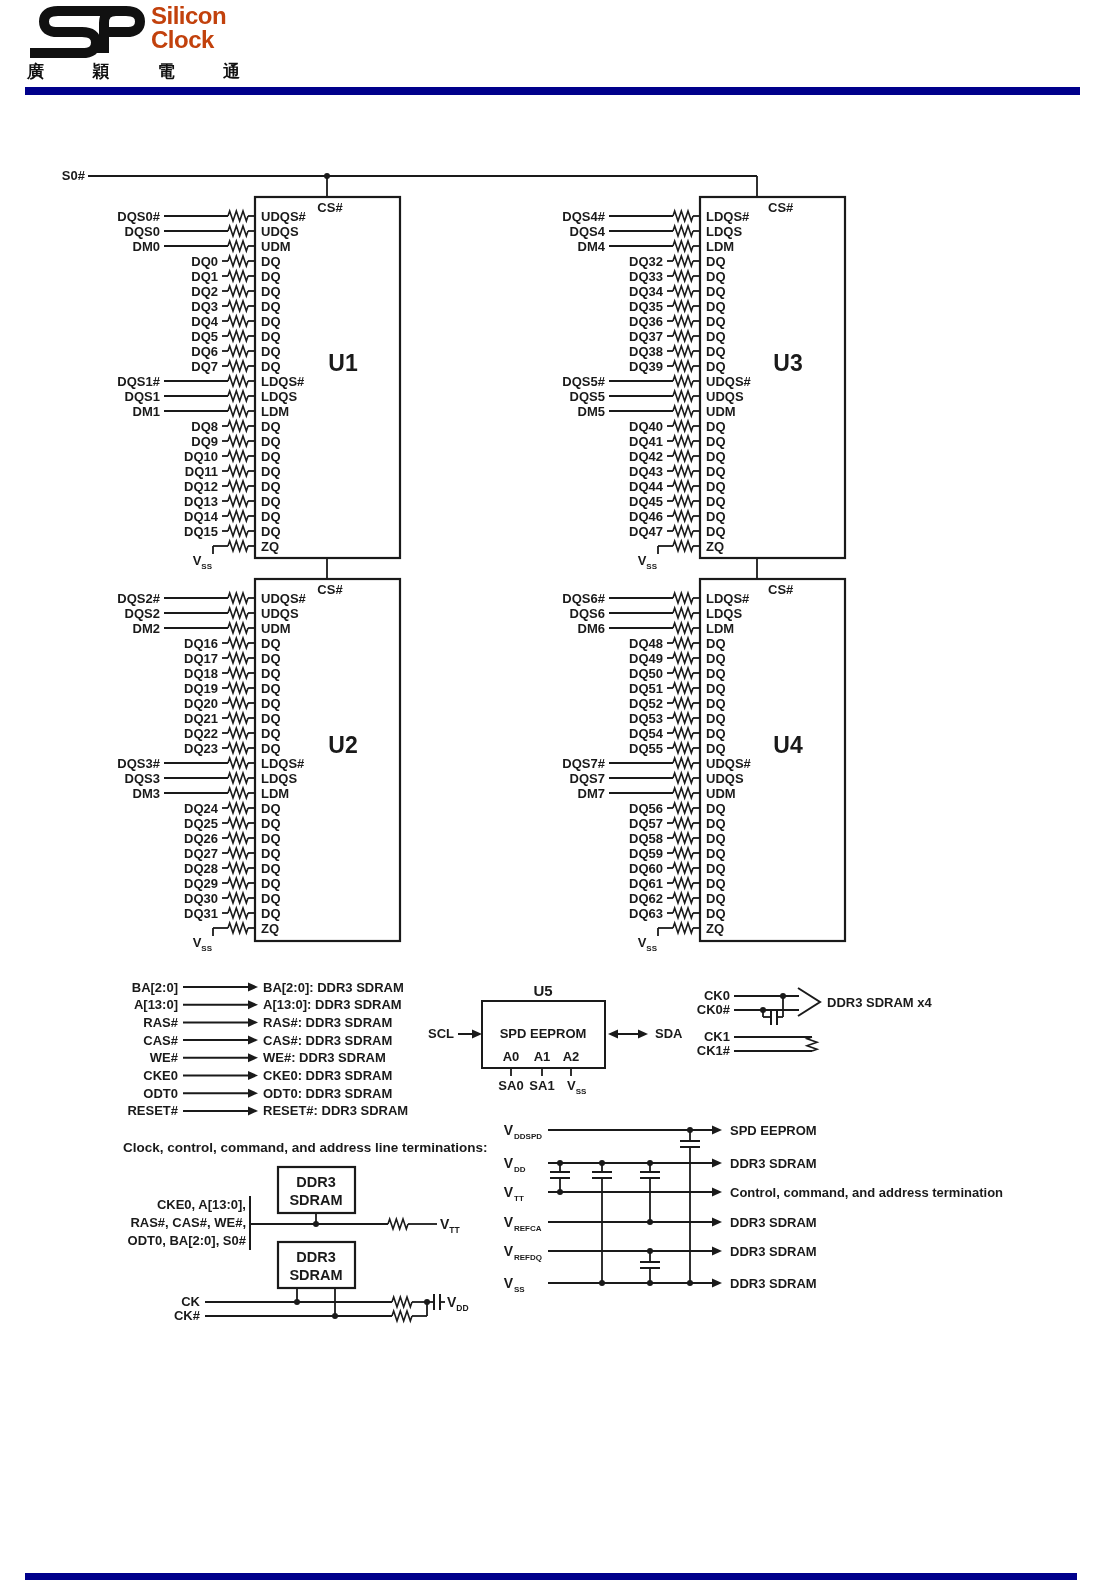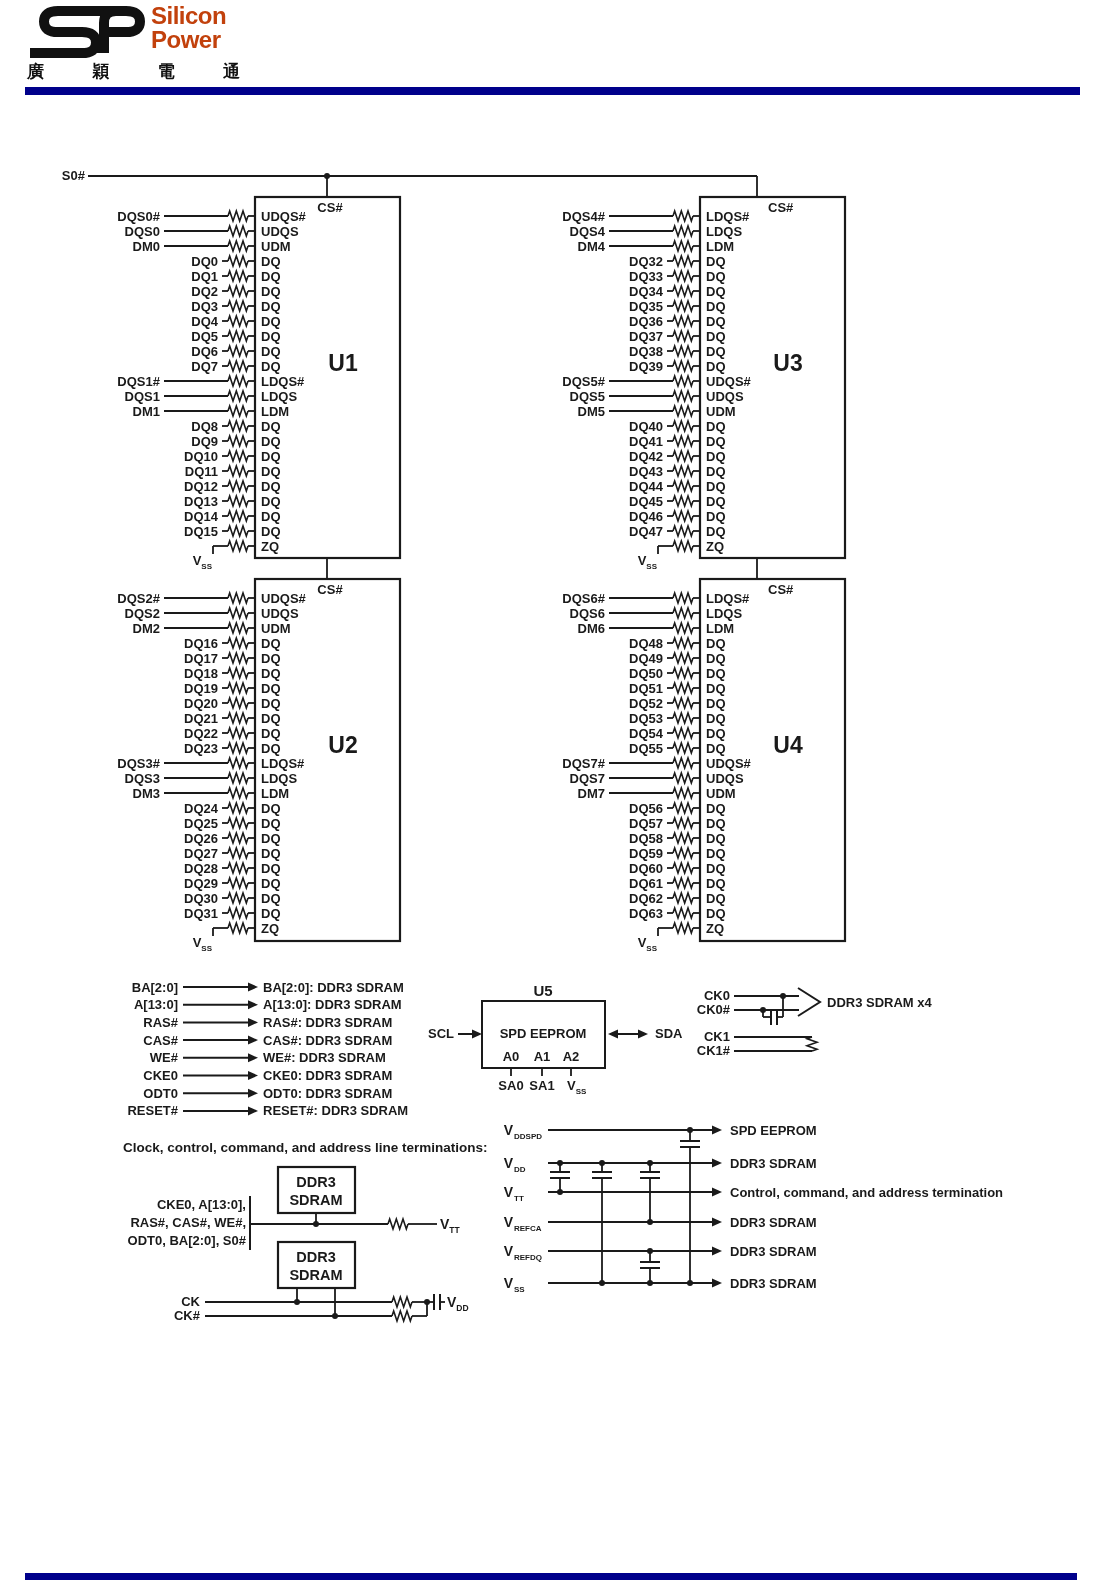--- a/index.html
+++ b/index.html
@@ -21,21 +21,21 @@
 
 <div class="page">
 
   <svg class="logo-mark" width="120" height="58" viewBox="0 0 120 58">
     <path d="M 90 7 H 30 Q 16 7 16 17.5 Q 16 28 30 28 H 54 Q 68 28 68 38.5 Q 68 49 54 49 H 2" fill="none" stroke="#111" stroke-width="10" stroke-linejoin="round"></path>
     <path d="M 76 49 V 19 Q 76 7 88 7 H 98 Q 112 7 112 17.5 Q 112 28 98 28 H 76" fill="none" stroke="#111" stroke-width="10" stroke-linejoin="round"></path>
     <rect x="64" y="41" width="8" height="8" fill="#111"></rect>
   </svg>
   <div class="brand">
     <div>Silicon</div>
-    <div>Power</div>
+    <div>Clock</div>
   </div>
   <div class="cjk">
     <span>廣</span>
     <span>穎</span>
     <span>電</span>
     <span>通</span>
   </div>
   <div class="navy-bar top" style="background: rgb(0, 0, 139);"></div>
 
   <svg id="schem" width="1105" height="1588" viewBox="0 0 1105 1588">

